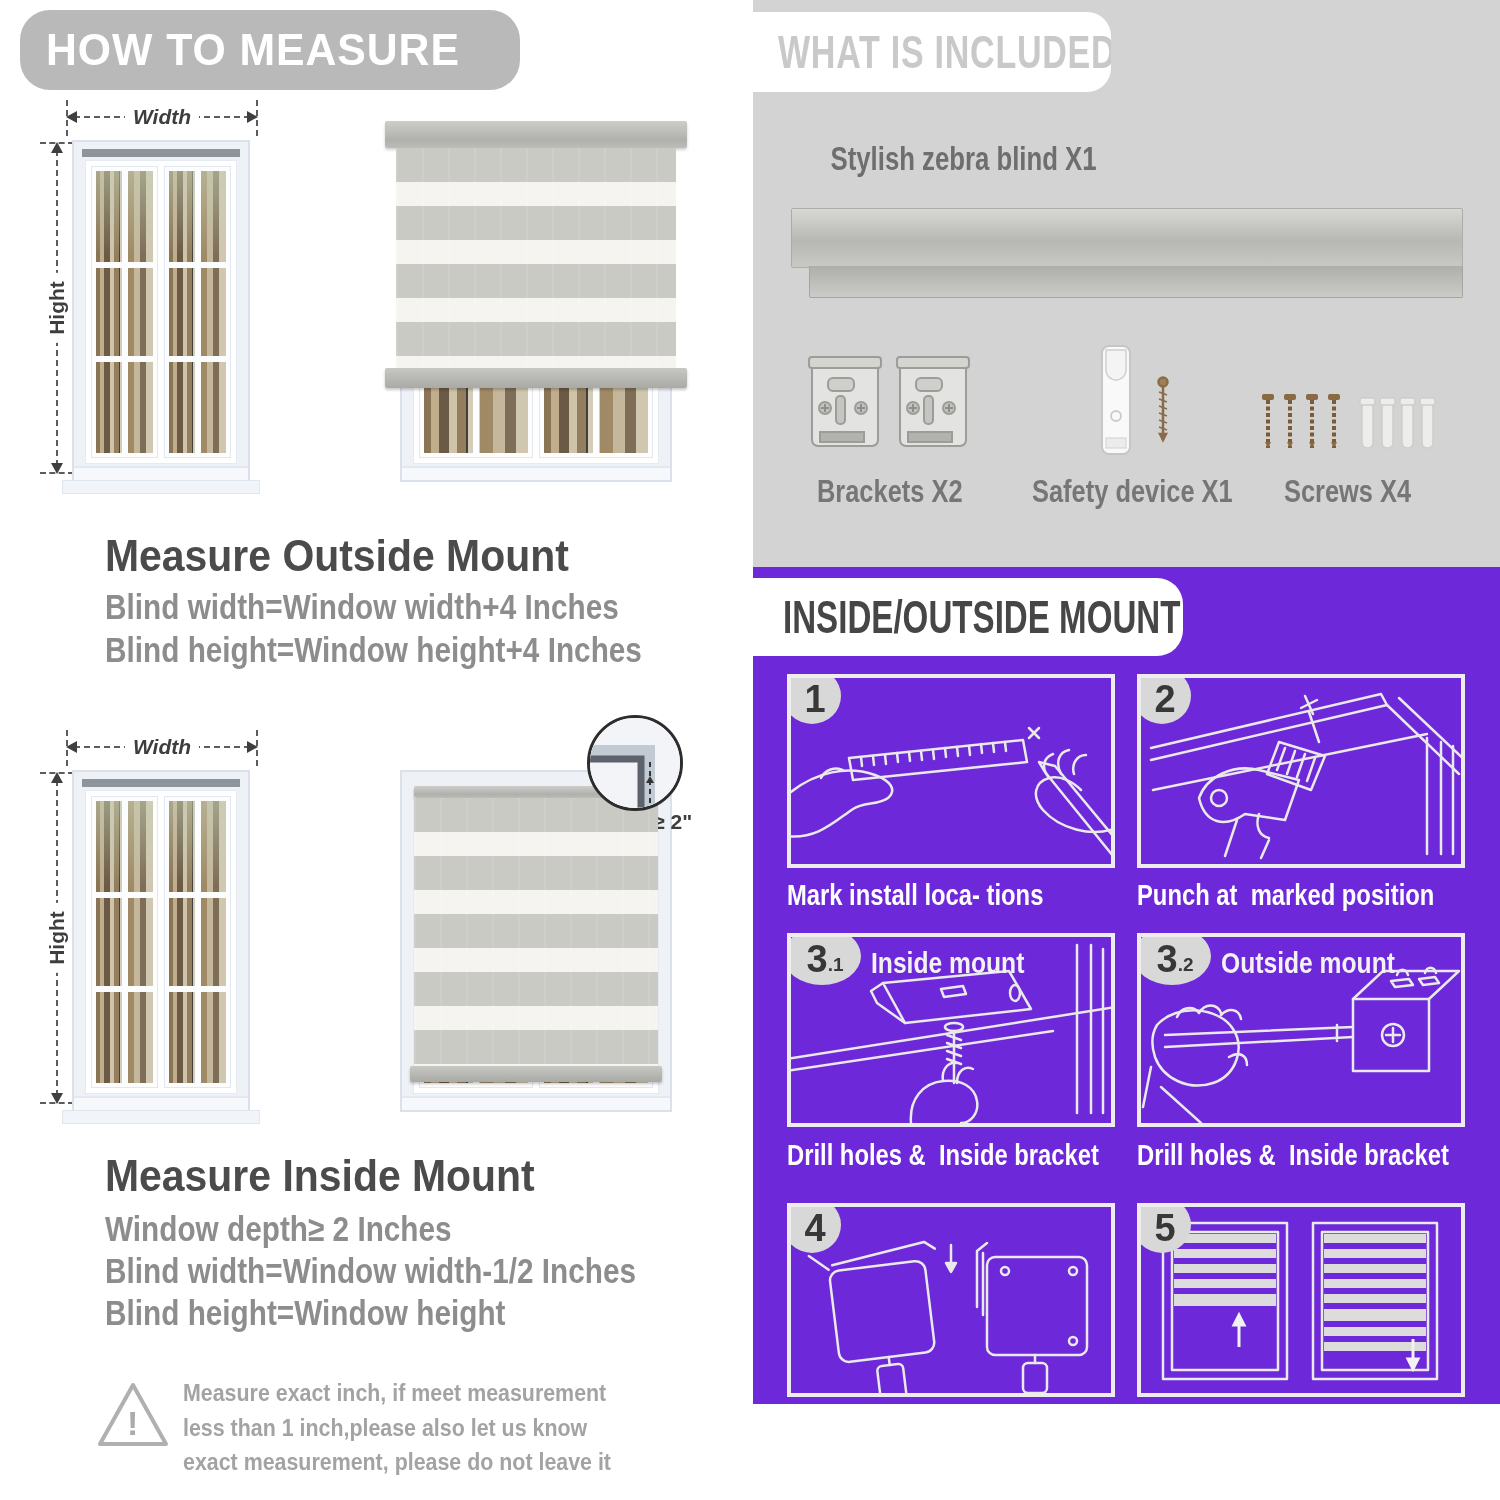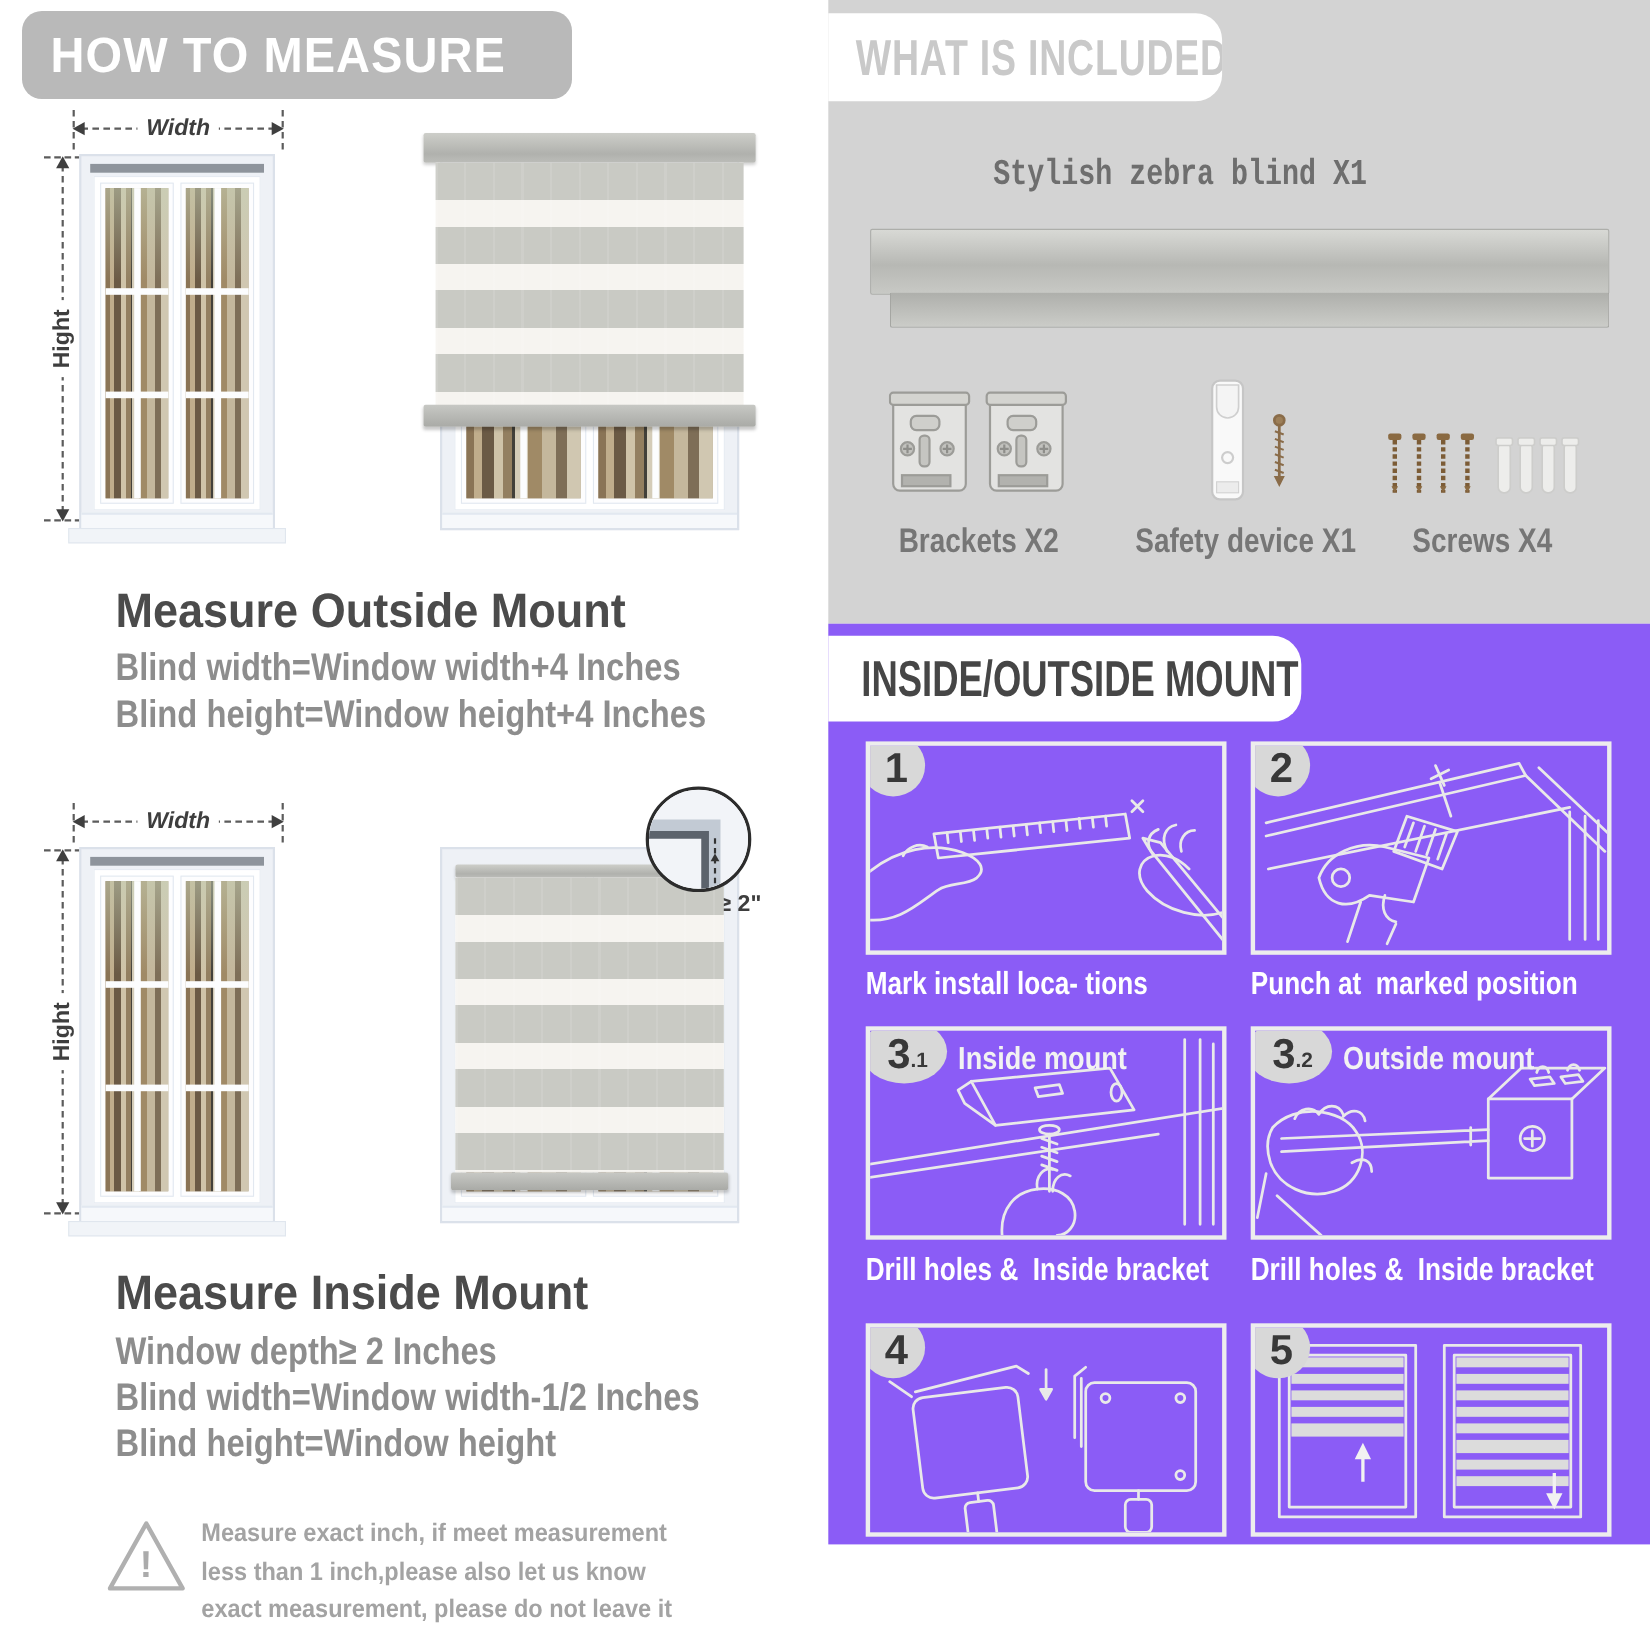--- a/index.html
+++ b/index.html
@@ -6,21 +6,21 @@
   #app{position:relative;width:1500px;height:1500px;background:#fff;overflow:hidden;
        font-family:"Liberation Sans","DejaVu Sans",sans-serif;}
   #app *{box-sizing:border-box;}
 
   
   .abs{position:absolute;}
 
   
   #left-panel{position:absolute;left:0;top:0;width:753px;height:1500px;background:#fff;}
   .hdr-gray{position:absolute;left:20px;top:10px;width:500px;height:80px;background:#b9b9b9;
-            border-radius:18px;line-height:80px;padding-left:26px;overflow:hidden;}
+            border-radius:30px;line-height:80px;padding-left:26px;overflow:hidden;}
   .hdr-gray span{display:inline-block;color:#fff;font-size:45px;font-weight:700;
                  letter-spacing:1px;transform:scaleX(.95);transform-origin:0 50%;white-space:nowrap;}
 
   
   .window{position:absolute;background:#eef1f6;border:2px solid #dbe1ea;}
   .w-head{position:absolute;left:8px;right:8px;top:7px;height:8px;background:#8e949c;}
   .w-frame{position:absolute;left:11px;right:11px;top:18px;bottom:16px;background:#fff;
            border:1px solid #e6ebf2;}
   .sash{position:absolute;top:5px;bottom:5px;width:calc(50% - 8px);background:#fdfdfe;
         border:1px solid #e2e8f0;}
@@ -83,35 +83,35 @@
   .warning-text{position:absolute;font-size:23px;font-weight:700;color:#a3a3a3;line-height:1.5;
                 transform:scaleX(.93);transform-origin:0 0;}
   .warn-mark{position:absolute;font-size:34px;font-weight:700;color:#ababab;}
 
   
   #right-top{position:absolute;left:753px;top:0;width:747px;height:567px;background:#d3d3d3;padding-left:25px;}
   .hdr-white-l{position:absolute;left:0;top:12px;width:358px;height:80px;background:#fff;
                border-radius:0 24px 24px 0;line-height:80px;padding-left:25px;overflow:hidden;}
   .hdr-white-l span{display:inline-block;color:#c9c9c9;font-size:46px;font-weight:700;
                     transform:scaleX(.74);transform-origin:0 50%;white-space:nowrap;letter-spacing:1px;}
-  .product-lbl{position:absolute;left:40px;top:140px;width:560px;text-align:center;font-family:Liberation Mono, monospace;}
+  .product-lbl{position:absolute;left:40px;top:140px;width:560px;}
   .product-lbl span{display:inline-block;font-size:33px;font-weight:700;color:#6e6e6e;
                     transform:scaleX(.78);white-space:nowrap;}
   .headrail{position:absolute;left:38px;top:208px;width:672px;height:60px;
             background:linear-gradient(180deg,#d8d9d5,#b7b8b4 55%,#c8c9c5);
             border:1px solid #adaeaa;border-radius:2px;}
   .headrail-lip{position:absolute;left:56px;top:266px;width:654px;height:32px;
             background:linear-gradient(180deg,#aeafab,#cbccc8);border:1px solid #a5a6a2;
             border-top:none;border-radius:0 0 2px 2px;}
   .part-lbl{position:absolute;top:474px;text-align:center;}
   .part-lbl span{display:inline-block;font-size:31px;font-weight:700;color:#767676;
                  transform:scaleX(.82);white-space:nowrap;}
 
   
-  #right-dark{position:absolute;left:753px;top:567px;width:747px;height:837px;background:#8b5cf6;padding-left:19px;}
+  #right-dark{position:absolute;left:753px;top:567px;width:747px;height:837px;background:#6d28d9;padding-left:19px;}
   .hdr-white-d{position:absolute;left:0;top:11px;width:430px;height:78px;background:#fff;
                border-radius:0 26px 26px 0;line-height:78px;padding-left:30px;overflow:hidden;}
   .hdr-white-d span{display:inline-block;color:#464646;font-size:46px;font-weight:700;
                     transform:scaleX(.72);transform-origin:0 50%;white-space:nowrap;}
   .step{position:absolute;width:328px;height:194px;border:4px solid #ededed;overflow:hidden;}
   .step svg.art{position:absolute;left:0;top:0;width:100%;height:100%;}
   .badge{position:absolute;left:-8px;top:-10px;width:58px;height:56px;background:#d8d8d8;
          border-radius:50%;display:flex;align-items:center;justify-content:center;}
   .badge.wide{width:78px;height:58px;}
   .badge .num{font-size:38px;font-weight:700;color:#383838;transform:translate(3px,3px);}

